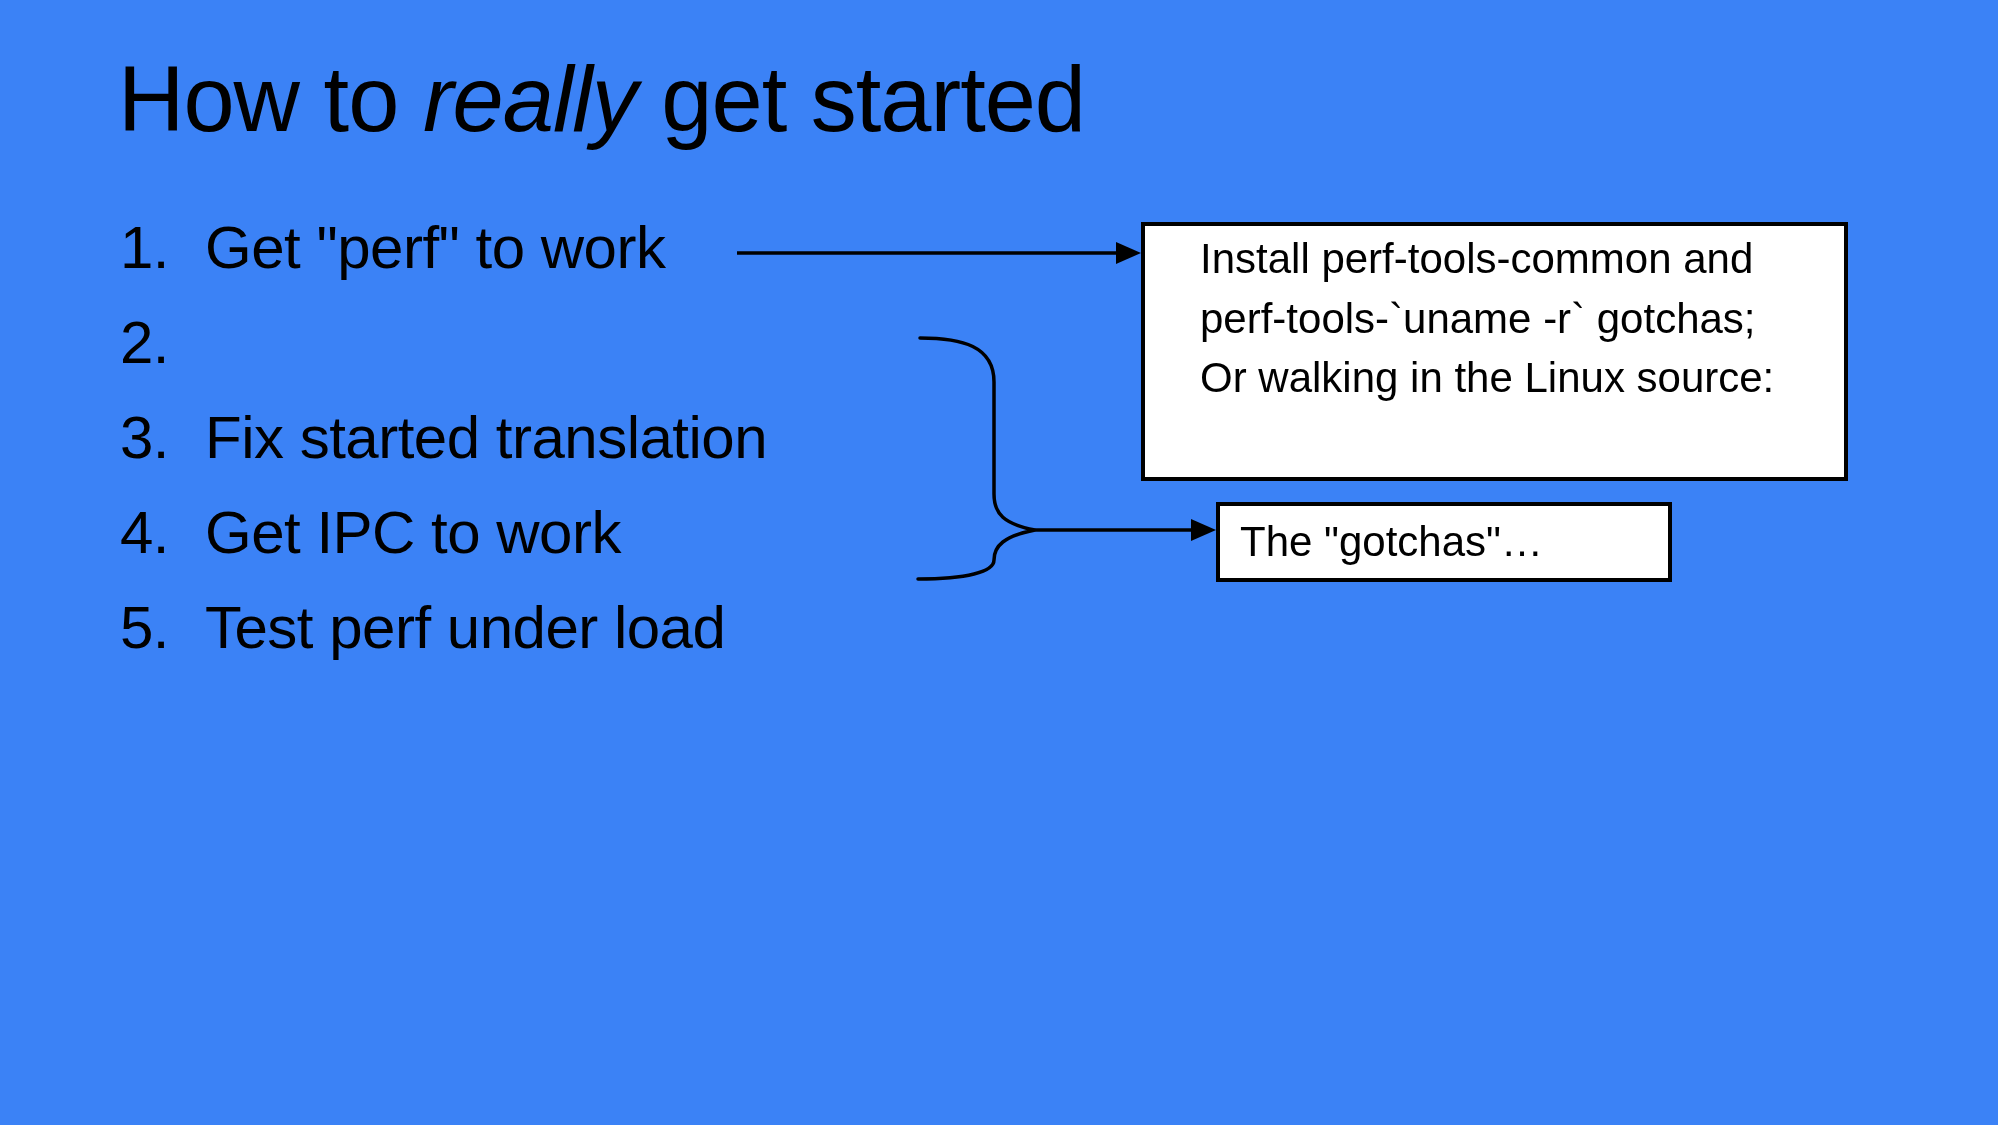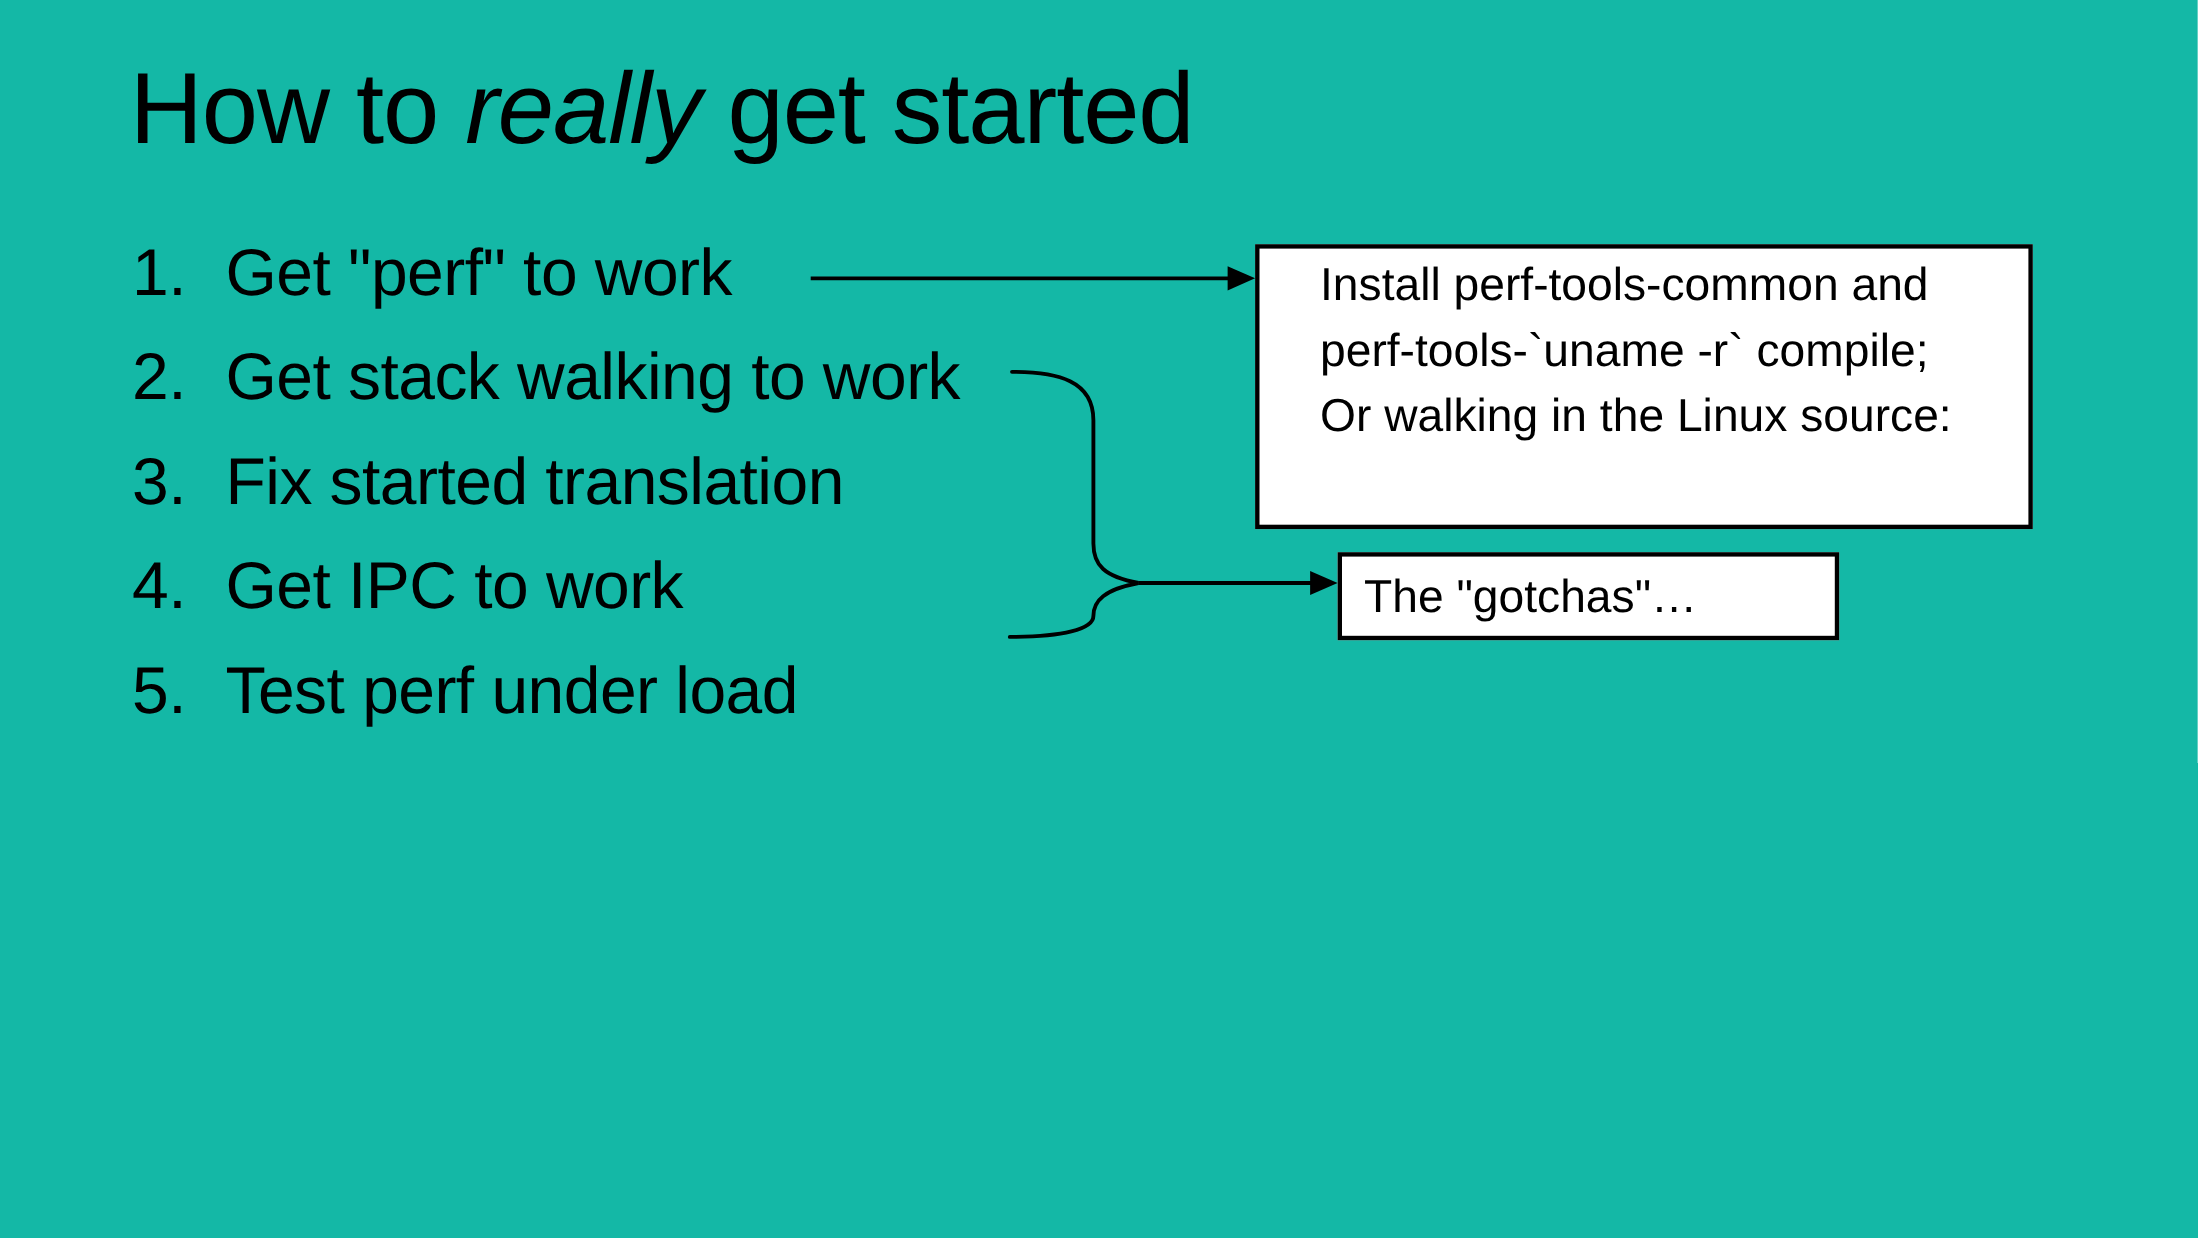--- a/index.html
+++ b/index.html
@@ -4,21 +4,21 @@
 <style>
   html, body {
     margin: 0;
     padding: 0;
     background: #ffffff;
   }
   .slide {
     position: relative;
     width: 1998px;
     height: 1125px;
-    background: #14b8a6;
+    background: #3b82f6;
     color: #000000;
     font-family: "Liberation Sans", "DejaVu Sans", sans-serif;
     overflow: hidden;
   }
   .title {
     position: absolute;
     left: 118px;
     top: 53px;
     margin: 0;
     font-size: 92px;
@@ -89,39 +89,38 @@
 
   <h1 class="title"><span>How to </span><em>really</em><span> get started</span></h1>
 
   <div class="list">
     <div class="list-row">
       <span class="list-num">1.</span>
       <span class="list-text">Get "perf" to work</span>
     </div>
     <div class="list-row">
       <span class="list-num">2.</span>
-      <span class="list-text">Get stack walking to work</span>
     </div>
     <div class="list-row">
       <span class="list-num">3.</span>
       <span class="list-text">Fix started translation</span>
     </div>
     <div class="list-row">
       <span class="list-num">4.</span>
       <span class="list-text">Get IPC to work</span>
     </div>
     <div class="list-row">
       <span class="list-num">5.</span>
       <span class="list-text">Test perf under load</span>
     </div>
   </div>
 
   <div class="box install-box">
     <div>Install perf-tools-common and</div>
-    <div>perf-tools-`uname -r` compile;</div>
+    <div>perf-tools-`uname -r` gotchas;</div>
     <div>Or walking in the Linux source:</div>
   </div>
 
   <div class="box gotchas-box">
     <span>The "gotchas"…</span>
   </div>
 
   <svg class="connectors" viewBox="0 0 1998 1125" xmlns="http://www.w3.org/2000/svg">
 
     <g>

